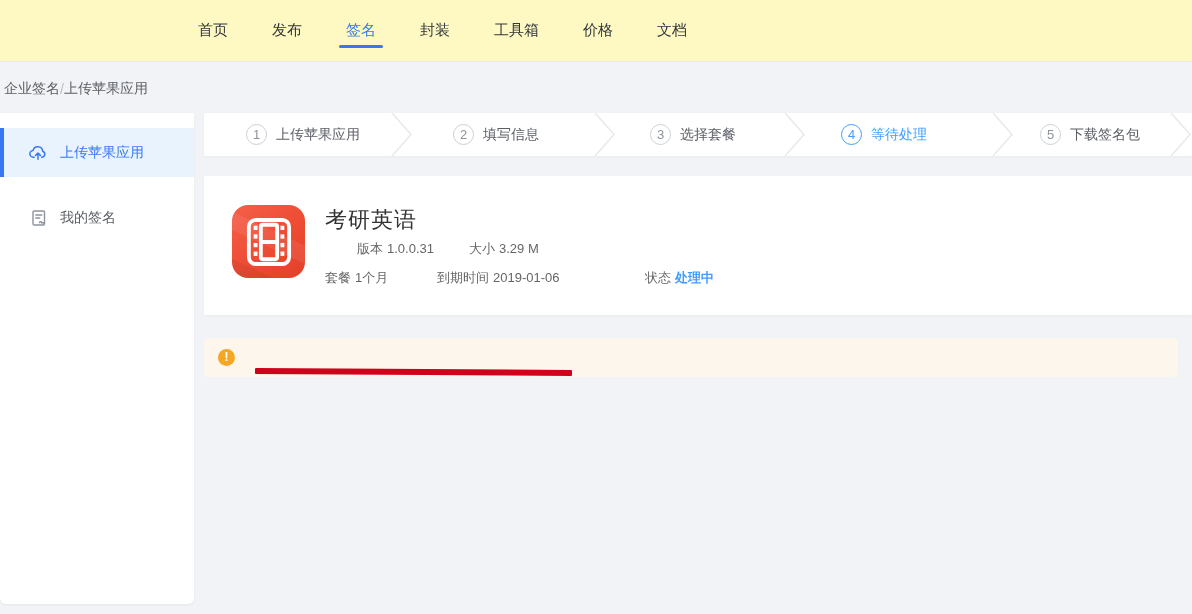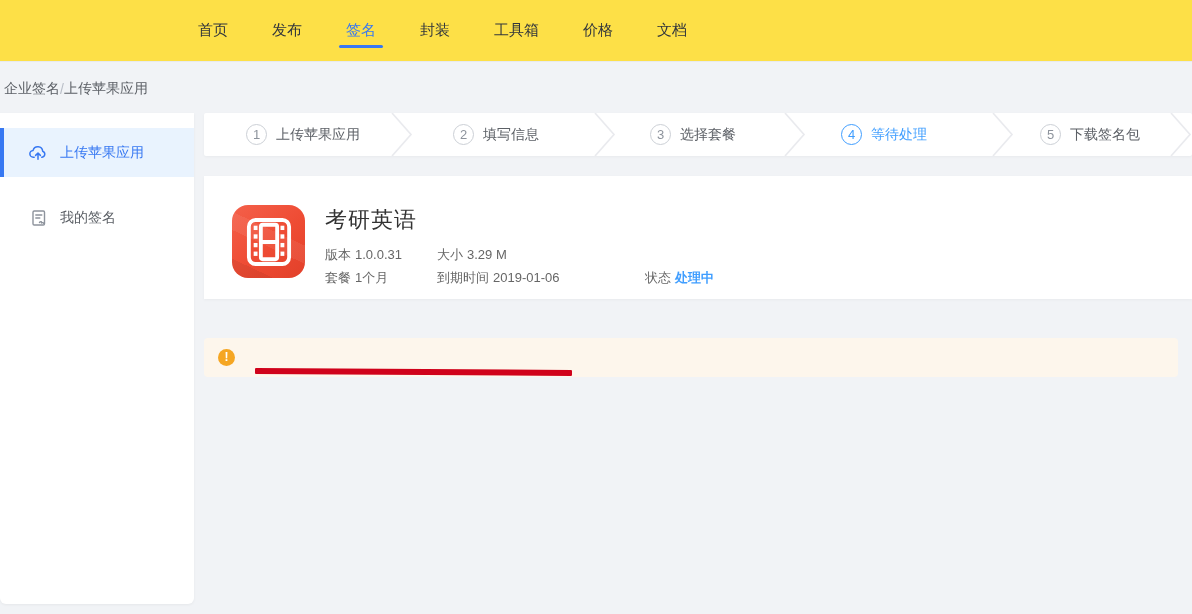--- a/index.html
+++ b/index.html
@@ -5,21 +5,21 @@
   :root{
     --accent:#3778f2; --link:#409eff; --page-bg:#f1f3f6;
     --notice-bg:#fdf6ec; --notice-icon:#f5a623; --annotation-red:#d0021b;
     --app-icon-red:#ee4b33;
   }
   *{margin:0;padding:0;box-sizing:border-box;}
   body{font-family:"Liberation Sans","DejaVu Sans",sans-serif;background:#fff;}
   .screen{position:relative;width:1192px;height:614px;background:var(--page-bg);overflow:hidden;}
 
   
-  .topbar{position:absolute;left:0;top:0;width:1192px;height:62px;background:#fde047;border-bottom:1px solid #e8eaee;text-decoration:underline;}
+  .topbar{position:absolute;left:0;top:0;width:1192px;height:62px;background:#fef9c3;border-bottom:1px solid #e8eaee;text-decoration:underline;}
   .topnav{position:absolute;left:191px;top:0;height:62px;display:flex;align-items:center;}
   .nav-item{position:relative;height:62px;line-height:60px;padding:0 7px;margin-right:30px;
     font-size:15px;color:#32363c;cursor:pointer;white-space:nowrap;}
   .nav-item.active{color:var(--accent);}
   .nav-item.active::after{content:"";position:absolute;left:0;right:0;top:45px;height:3px;background:var(--accent);border-radius:2px;}
 
   
   .breadcrumb{position:absolute;left:4px;top:80px;font-size:14px;color:#5c6066;display:flex;align-items:center;}
   .crumb{cursor:pointer;}
   .crumb-sep{color:#b9bec7;}
@@ -42,31 +42,31 @@
   .stepper{position:absolute;left:0;top:0;width:988px;height:43px;background:#fff;border-radius:2px;box-shadow:0 1px 3px rgba(0,0,0,.04);}
   .step{position:absolute;top:0;height:43px;display:flex;align-items:center;gap:9px;}
   .step-circle{width:21px;height:21px;border-radius:50%;border:1px solid #ccd0d6;color:#8d939c;
     font-size:13px;line-height:19px;text-align:center;background:#fff;}
   .step-label{font-size:14px;color:#5c6066;white-space:nowrap;}
   .step.active .step-circle{border-color:var(--link);color:var(--link);}
   .step.active .step-label{color:var(--link);}
   .step-sep{position:absolute;top:0;}
 
   
-  .card{position:absolute;left:0;top:63px;width:988px;height:123px;background:#fff;border-radius:0;box-shadow:0 1px 3px rgba(0,0,0,.04);}
+  .card{position:absolute;left:0;top:63px;width:988px;height:139px;background:#fff;border-radius:0;box-shadow:0 1px 3px rgba(0,0,0,.04);}
   .app-icon{position:absolute;left:28px;top:29px;width:73px;height:73px;border-radius:16px;
     background:linear-gradient(140deg,#f4604a 0%,var(--app-icon-red) 55%,#e2402a 100%);
     display:flex;align-items:center;justify-content:center;overflow:hidden;}
   .app-icon::before{content:"";position:absolute;left:0;top:0;width:73px;height:73px;
     background:linear-gradient(25deg,rgba(0,0,0,.06) 0 18%,transparent 18% 45%,rgba(255,255,255,.07) 45% 62%,transparent 62%);}
   .app-title{position:absolute;left:121px;top:29px;font-size:22px;font-weight:500;color:#333;letter-spacing:1px;}
   .meta-item{position:absolute;font-size:13px;color:#666;white-space:nowrap;}
   .meta-item .m-label{margin-right:4px;}
   .m-link{color:var(--link);cursor:pointer;font-weight:bold;}
-  .r1{top:70px;} .r2{top:93px;}
+  .r1{top:64px;margin-left:32px;} .r2{top:93px;}
   .c1{left:121px;} .c2{left:233px;} .c3{left:441px;}
 
   
   .notice{position:absolute;left:0;top:225px;width:974px;height:39px;background:var(--notice-bg);
     border-radius:4px;display:flex;align-items:center;padding-left:14px;}
   .notice-badge{width:17px;height:17px;border-radius:50%;background:var(--notice-icon);color:#fff;
     font-size:12px;font-weight:bold;line-height:17px;text-align:center;margin-right:8px;flex:0 0 auto;}
   .notice-text{font-size:13px;color:#666;}
   .notice-link{color:var(--link);text-decoration:underline;cursor:pointer;}
 

